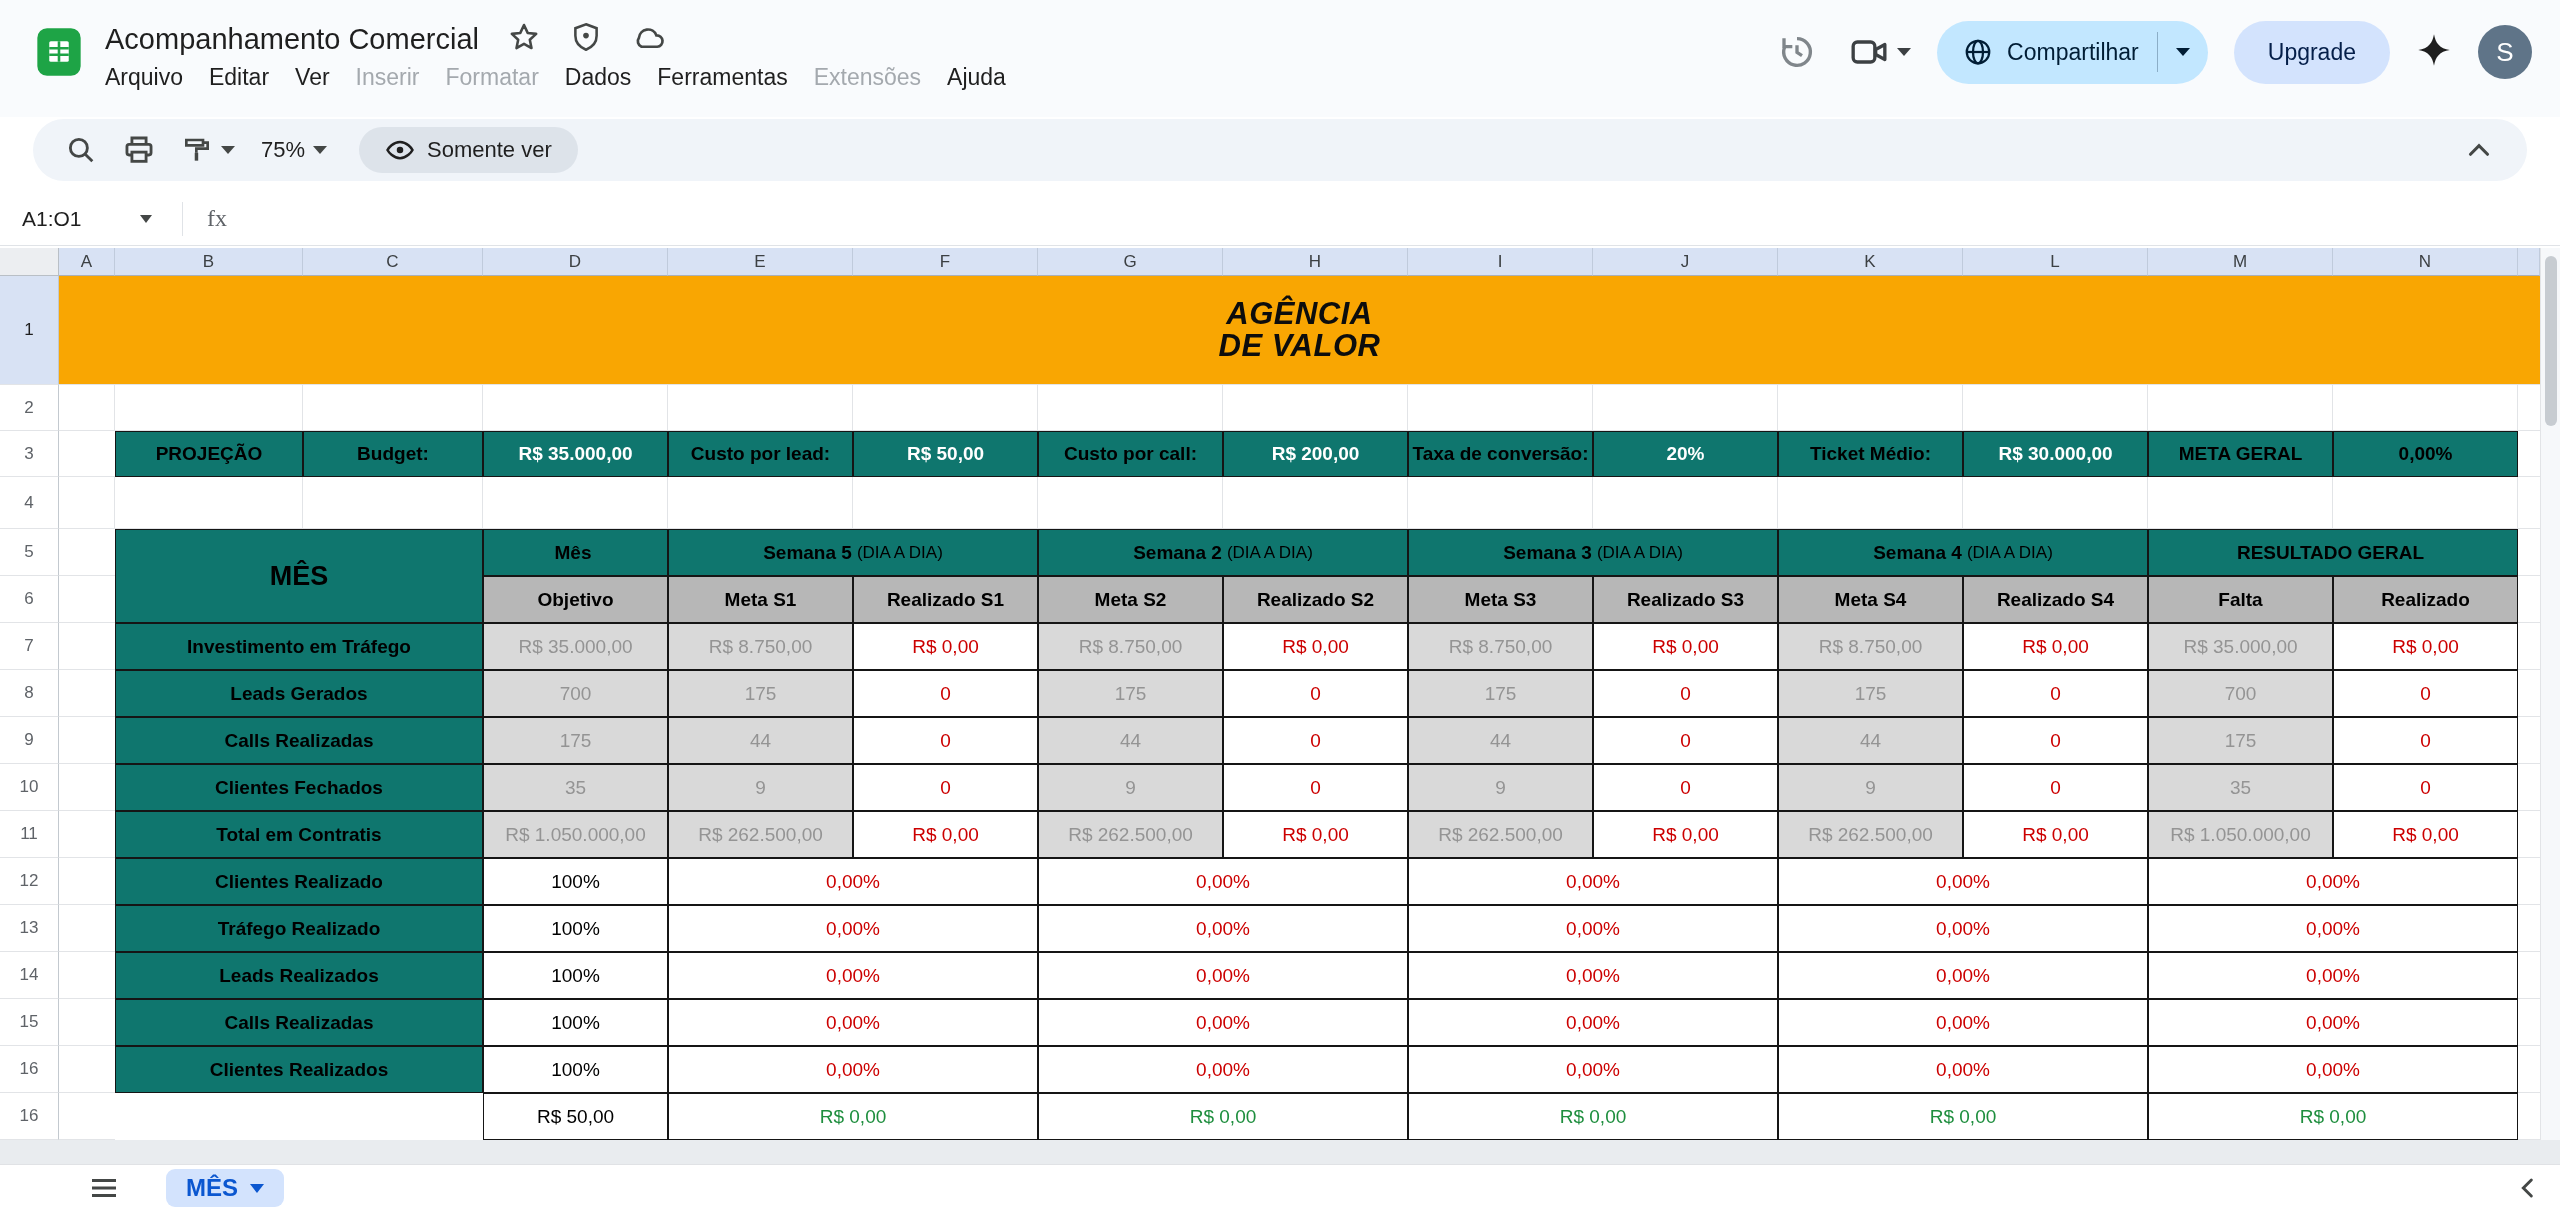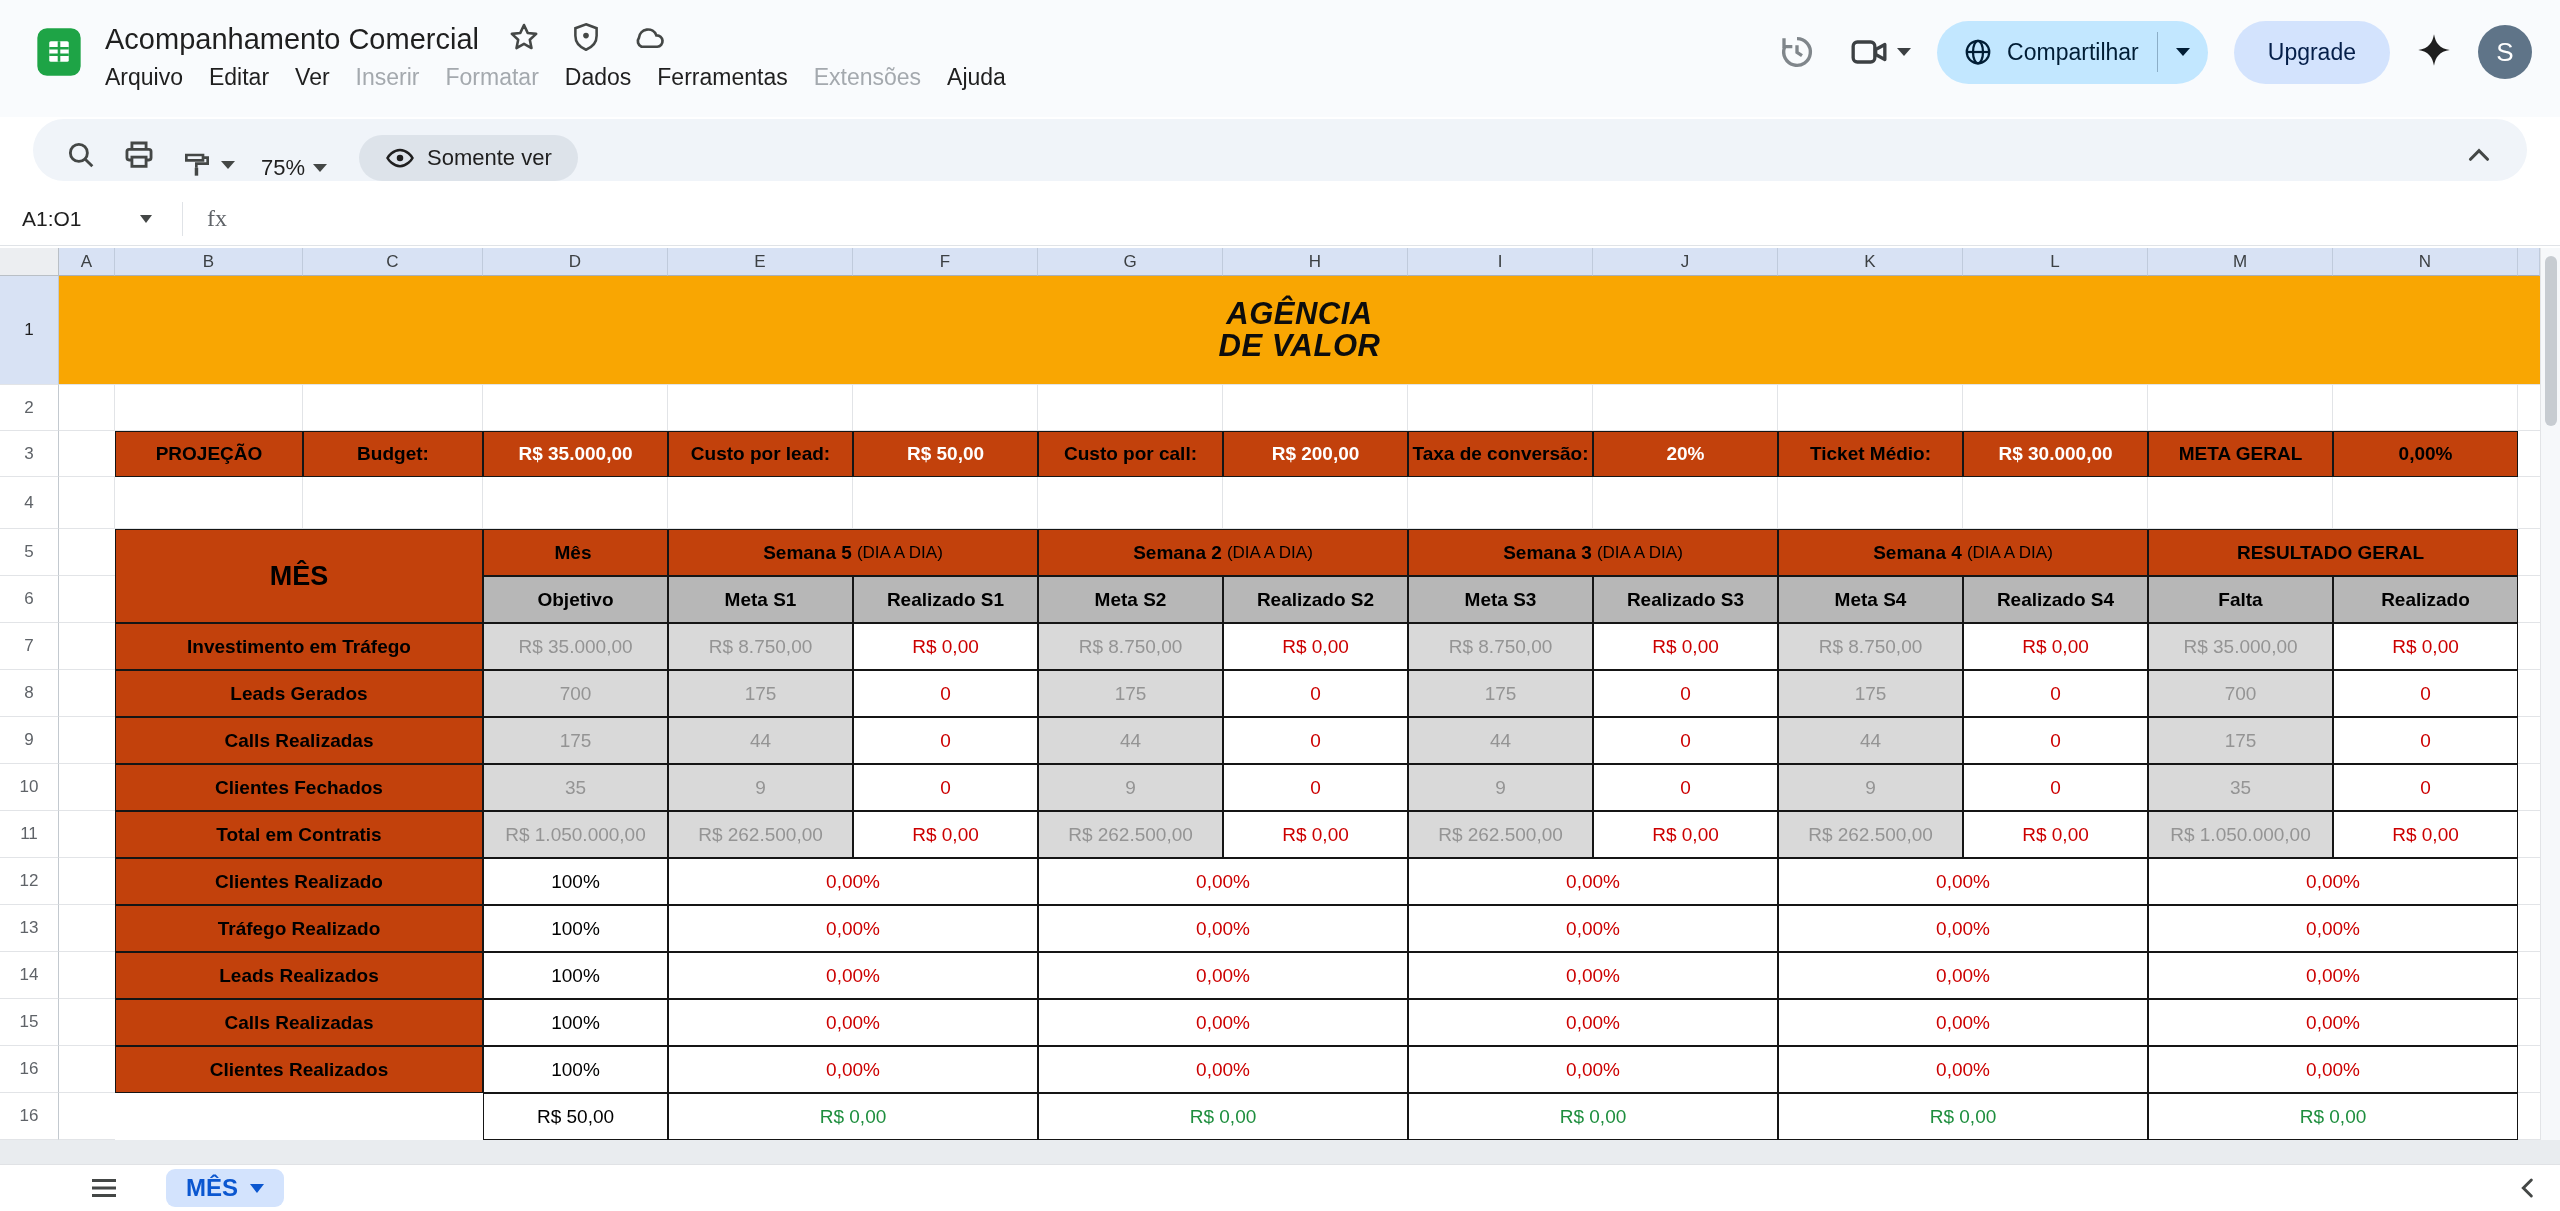--- a/index.html
+++ b/index.html
@@ -24,21 +24,21 @@
   .share-caret{padding:0 18px;display:flex;align-items:center}
   .upgrade-pill{background:#d3e3fd;color:#041e49;padding:0 34px}
   .caret{width:0;height:0;border-left:8px solid transparent;border-right:8px solid transparent;border-top:10px solid currentColor}
   .caret.sm{border-left-width:7px;border-right-width:7px;border-top-width:8px}
   .avatar{width:54px;height:54px;border-radius:50%;background:#5f7488;color:#fff;font-size:26px;
     display:flex;align-items:center;justify-content:center;font-weight:500}
   .cam-group{display:flex;align-items:center;gap:8px;color:#3c4043}
 
   
   .toolbar{position:absolute;left:33px;top:119px;width:2494px;height:62px;background:#f0f4f9;
-    border-radius:31px;display:flex;align-items:flex-end;padding:0 22px;gap:6px}
+    border-radius:31px;display:flex;align-items:center;padding:0 22px;gap:6px}
   .icon-btn{width:52px;height:52px;border-radius:50%;display:flex;align-items:center;justify-content:center;cursor:pointer}
   .drop-group{display:flex;align-items:center;gap:8px;padding:0 10px;color:#3c4043;cursor:pointer}
   .zoom-label{font-size:22px;color:#1f1f1f}
   .viewonly-chip{display:flex;align-items:center;gap:12px;height:46px;border-radius:23px;background:#dde3ea;
     padding:0 26px;margin-left:16px;font-size:22px;font-weight:500;color:#1f1f1f;cursor:pointer}
   .tb-spacer{flex:1}
 
   
   .formula-bar{position:absolute;left:0;top:192px;width:2560px;height:54px;background:#fff;
     border-bottom:1px solid #e0e3e7;display:flex;align-items:center}
@@ -63,21 +63,21 @@
     background-image:linear-gradient(#e2e4e7,#e2e4e7),linear-gradient(#e2e4e7,#e2e4e7),linear-gradient(#e2e4e7,#e2e4e7),
       repeating-linear-gradient(90deg,transparent 0 184px,#e2e4e7 184px 185px);
     background-repeat:no-repeat;
     background-size:1px 100%,1px 100%,1px 100%,2058px 100%;
     background-position:55px 0,243px 0,423px 0,424px 0}
   .vstrip{background:repeating-linear-gradient(180deg,transparent 0 46px,#e2e4e7 46px 47px)}
   .banner{background:#F9A602;border-bottom:1px solid #e2e4e7;display:flex;align-items:center;justify-content:center}
   .logo{font-style:italic;font-weight:900;font-size:31px;line-height:1.03;color:#0d0d0d;text-align:center;letter-spacing:.5px}
   .tc{display:flex;align-items:center;justify-content:center;border:1px solid #151515;background:#fff;
     font-size:19px;color:#202124;white-space:nowrap;overflow:hidden}
-  .orange{background:#c2410c;font-weight:700;color:#000}
+  .orange{background:#0f766e;font-weight:700;color:#000}
   .wv{color:#fff}
   .sub{background:#B7B7B7;font-weight:700;color:#000}
   .proj{background:#D9D9D9;color:#949494}
   .real{color:#CC0000}
   .pct{color:#CC0000}
   .grn{color:#1E8E3E}
   .obj{color:#000}
   .corner-mes{font-size:27px}
   .ghead .gname{font-weight:700}
   .ghead .gdetail{font-weight:400;font-size:17px;margin-left:5px}

